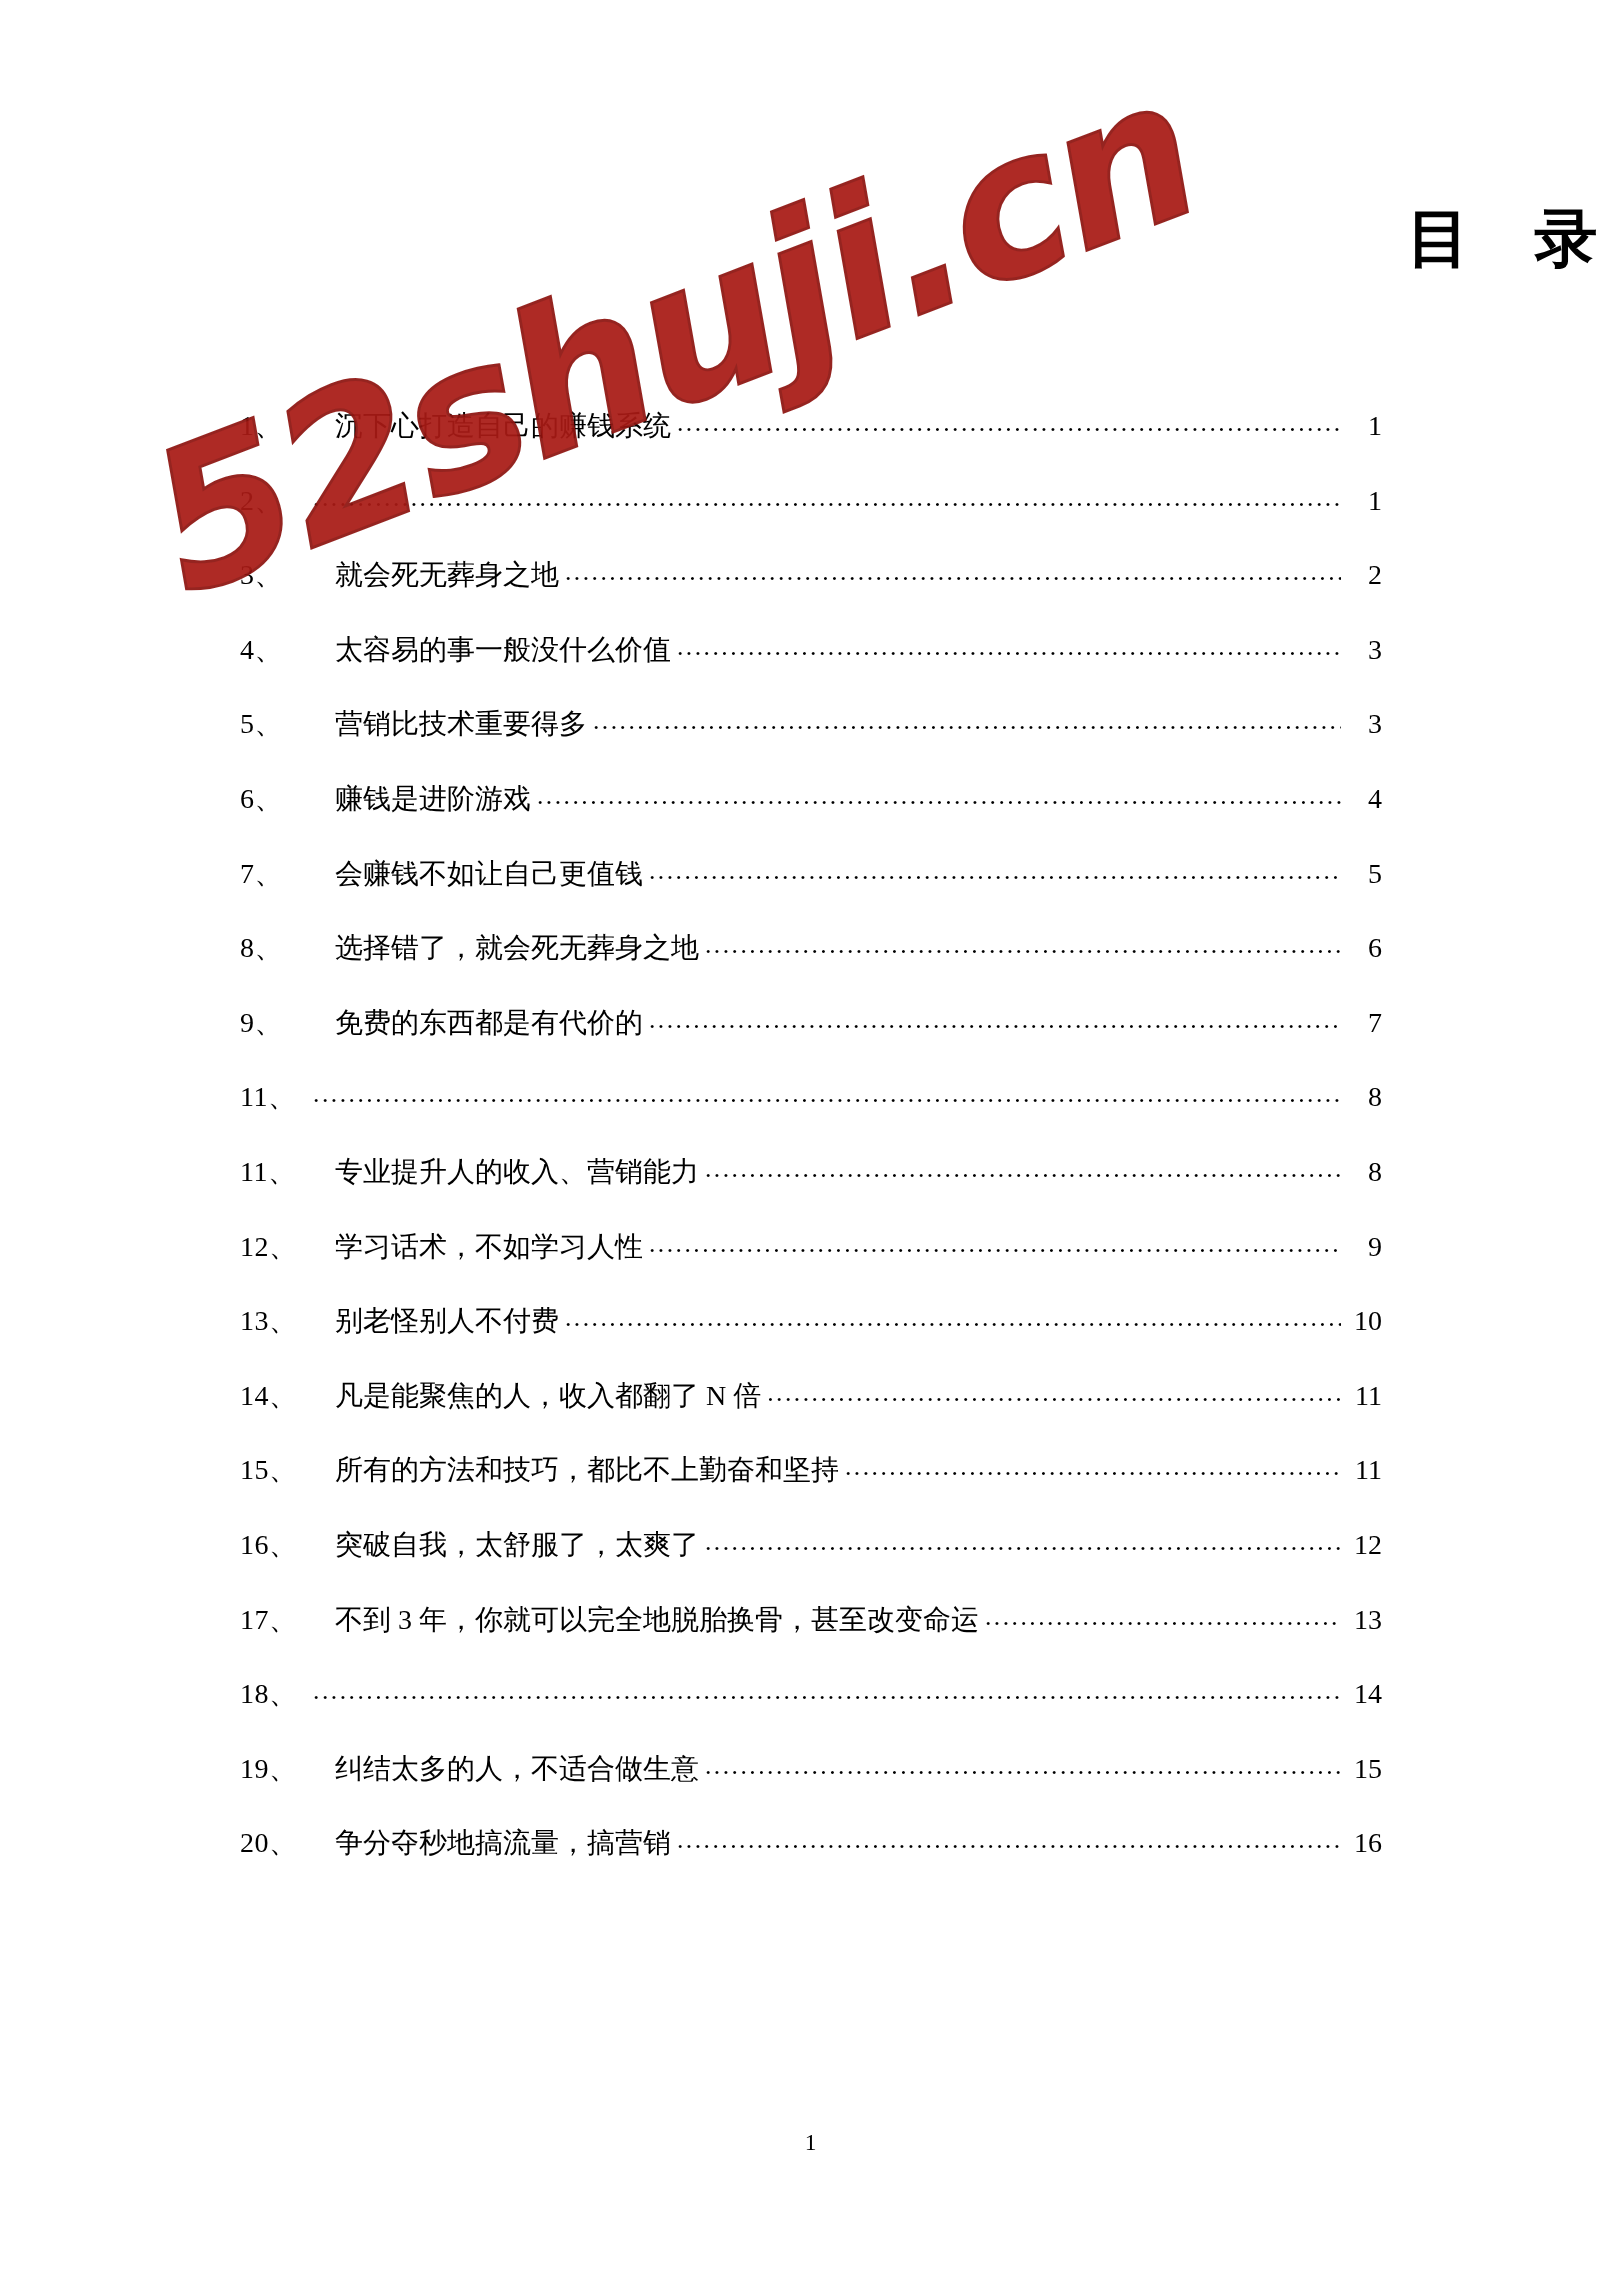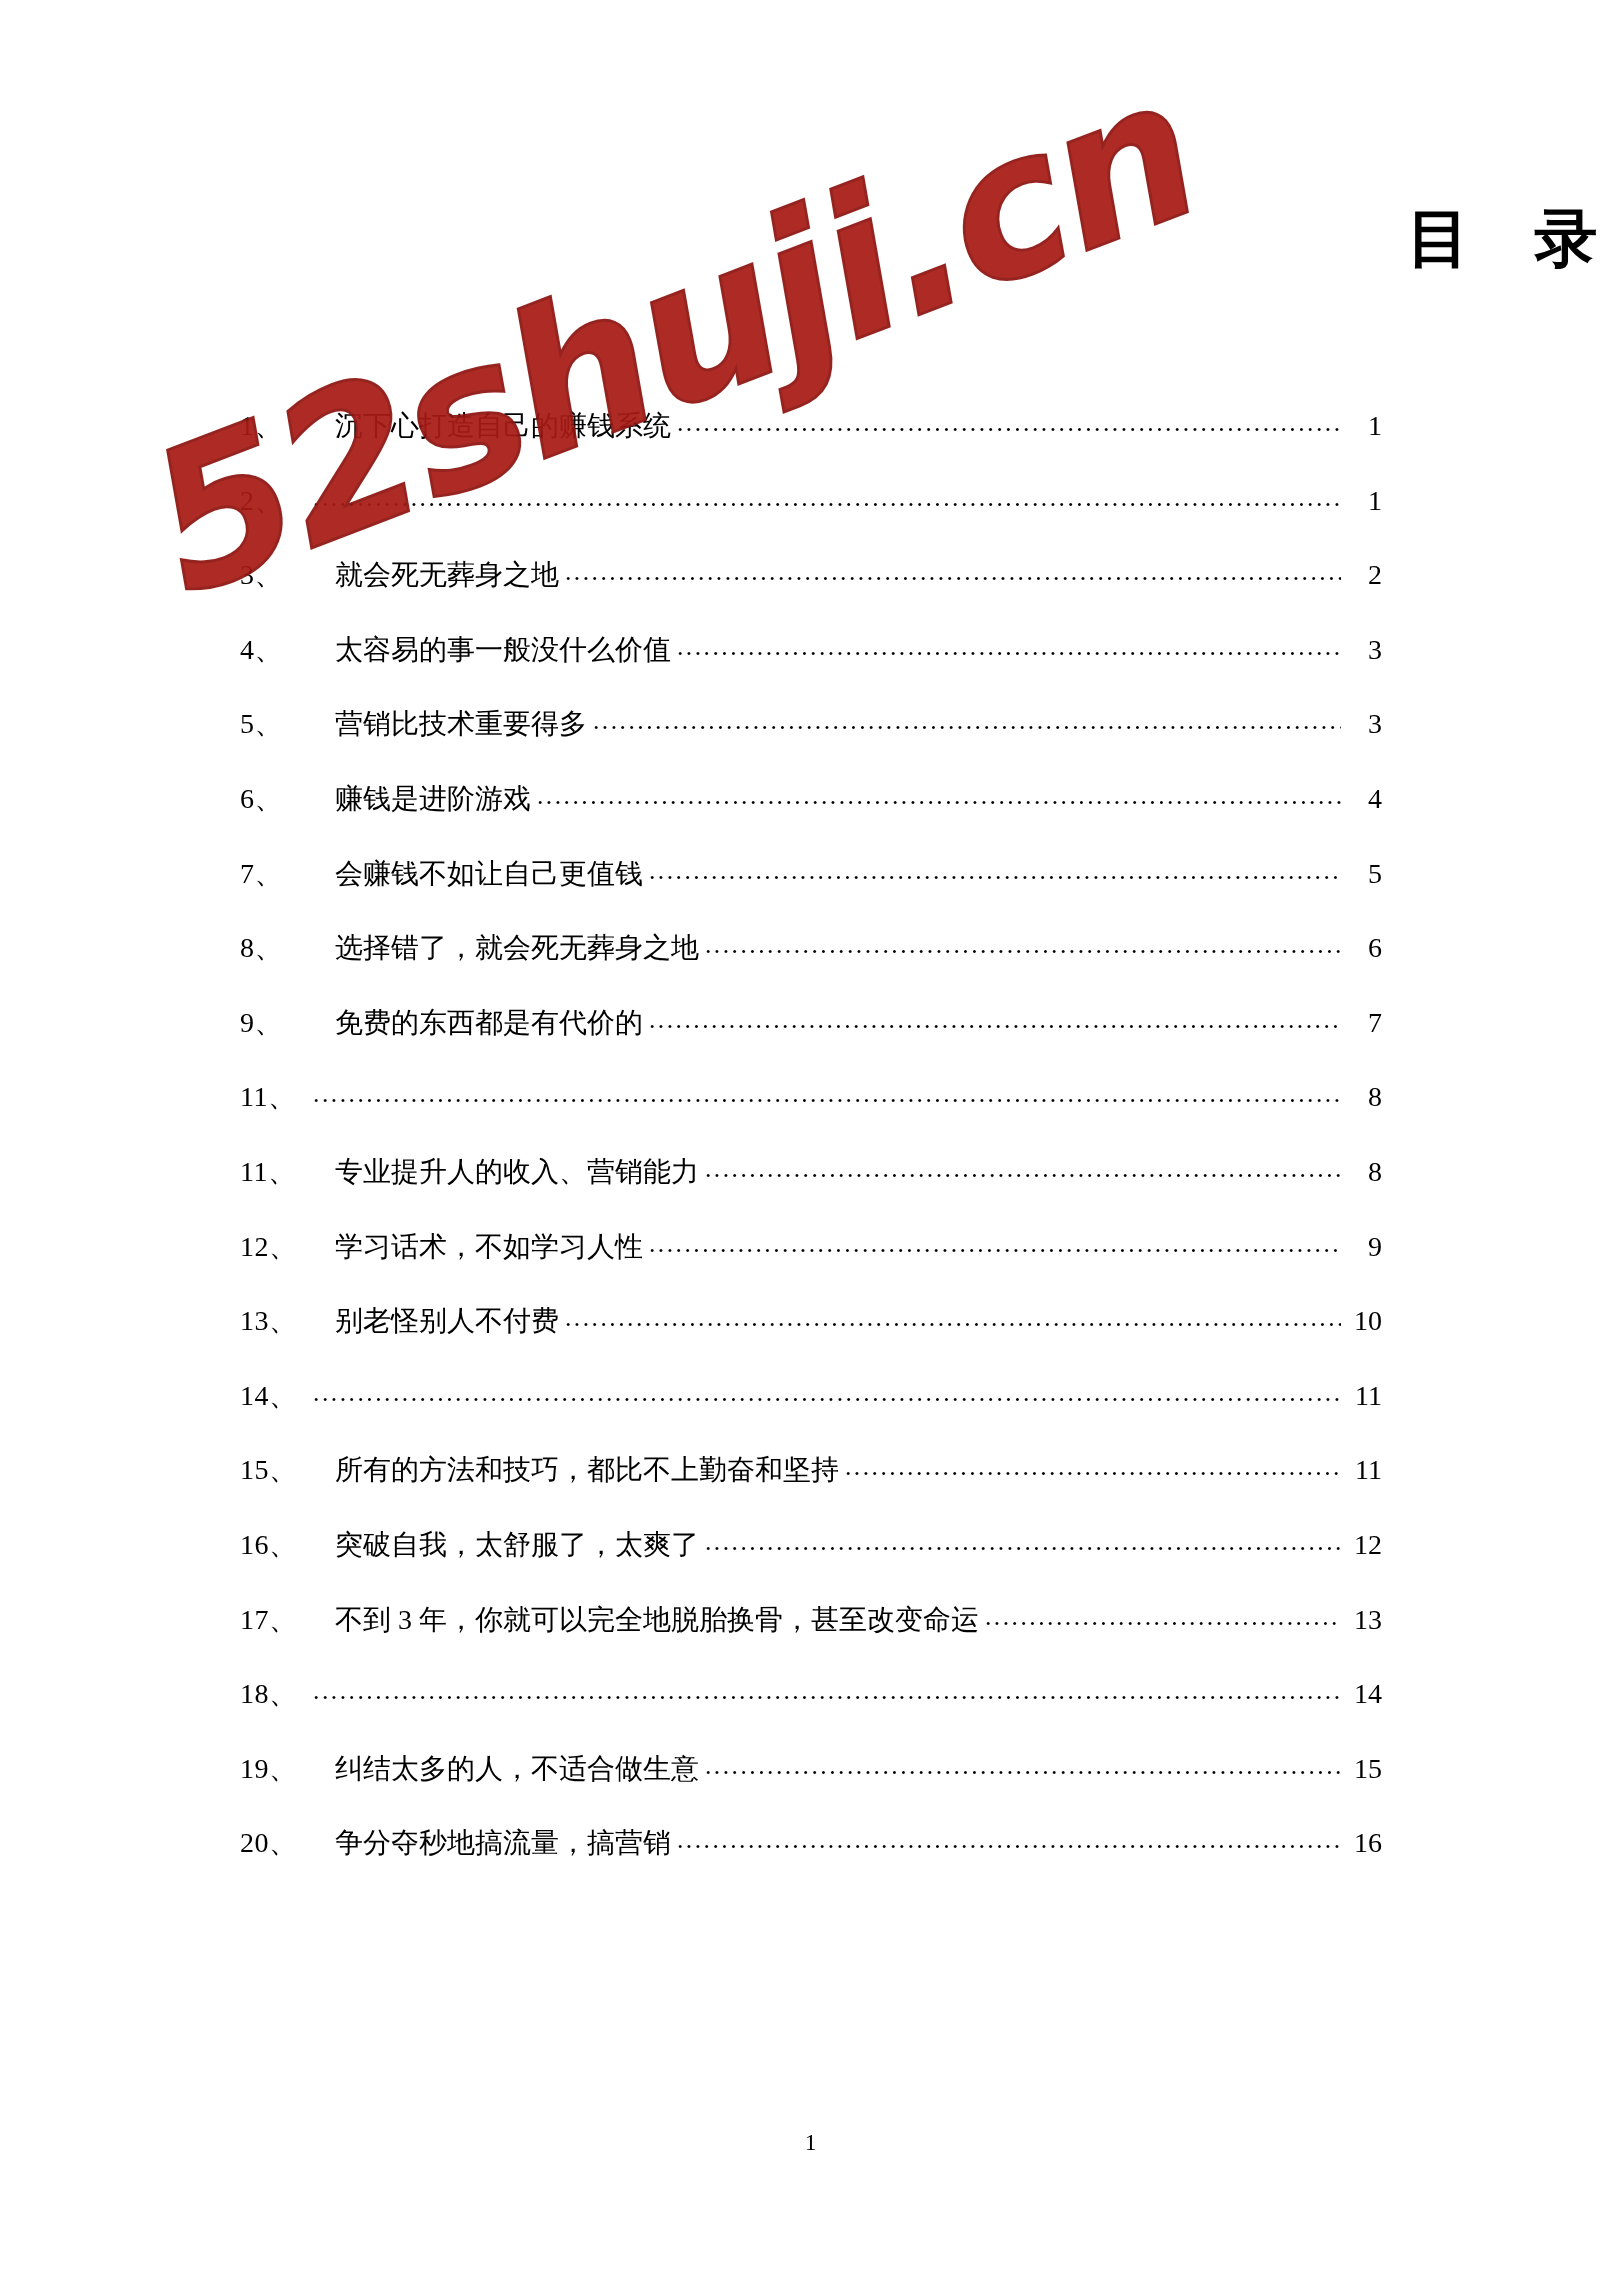--- a/index.html
+++ b/index.html
@@ -196,20 +196,21 @@
           <span class="toc-page">9</span>
         </div>
         <div class="toc-row">
           <span class="toc-num">13、</span>
           <span class="toc-text">别老怪别人不付费</span>
           <span class="toc-leader">..........................................................................................................................................</span>
           <span class="toc-page">10</span>
         </div>
         <div class="toc-row">
           <span class="toc-num">14、</span>
+          <span class="toc-text">凡是能聚焦的人，收入都翻了 N 倍</span>
           <span class="toc-leader">..........................................................................................................................................</span>
           <span class="toc-page">11</span>
         </div>
         <div class="toc-row">
           <span class="toc-num">15、</span>
           <span class="toc-text">所有的方法和技巧，都比不上勤奋和坚持</span>
           <span class="toc-leader">..........................................................................................................................................</span>
           <span class="toc-page">11</span>
         </div>
         <div class="toc-row">

